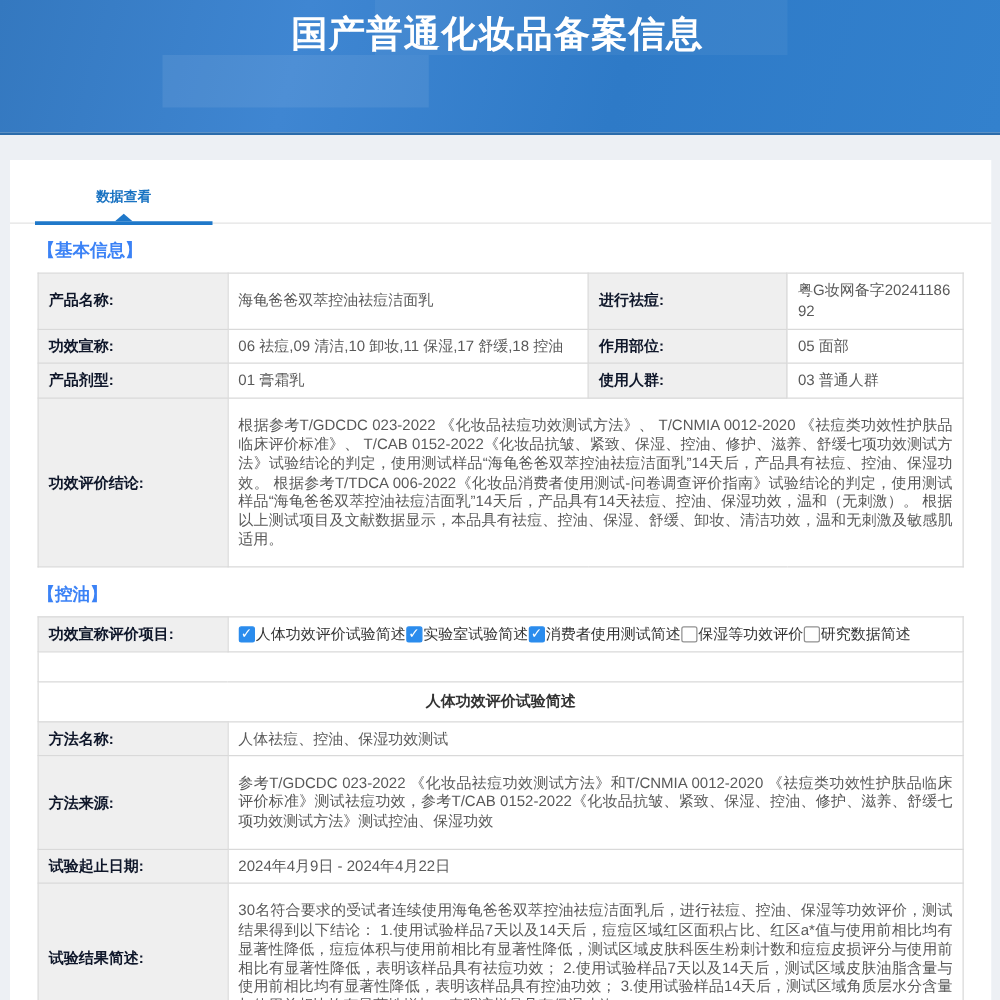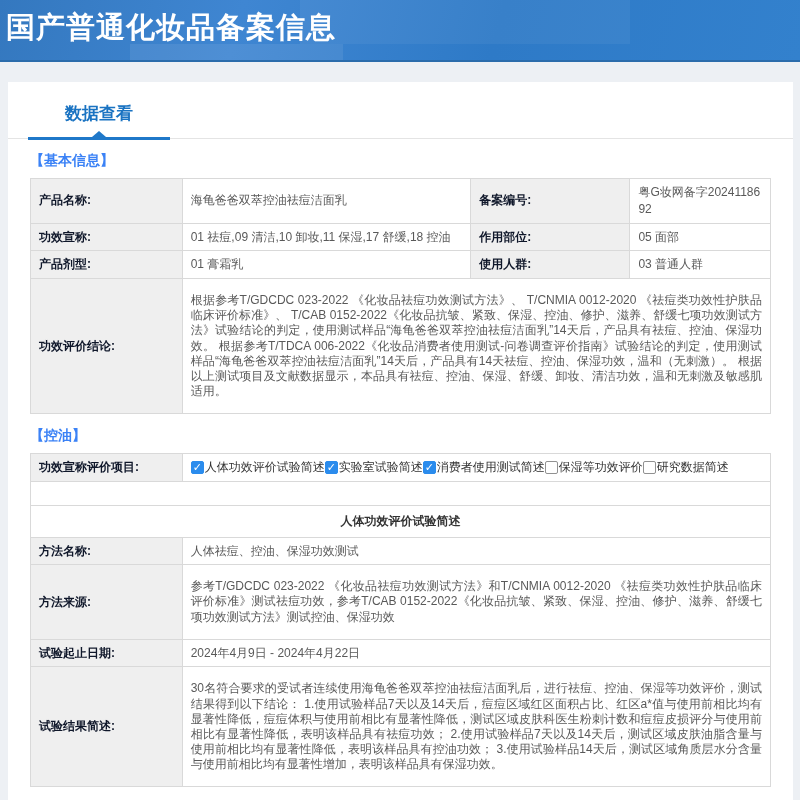--- a/index.html
+++ b/index.html
@@ -1,43 +1,44 @@
 <!DOCTYPE html>
 <html><head>
 <meta charset="utf-8">
 <style>
   * { margin:0; padding:0; box-sizing:border-box; }
   html,body { width:800px; height:800px; overflow:hidden; }
   body { background:#edf0f4; font-family:"Liberation Sans","DejaVu Sans",sans-serif; }
 
   
   .banner {
-    position:relative; height:62px;
+    position:relative; height:108px;
     background:linear-gradient(105deg,#3478bf 0%,#3f86d2 30%,#2e7ac7 62%,#3381cd 100%);
     border-bottom:2px solid #2b6cab;
     overflow:hidden;
+    text-align:center;
   }
   .banner .patch1 { position:absolute; left:130px; top:44px; width:213px; height:42px; background:rgba(255,255,255,.08); }
   .banner .patch2 { position:absolute; left:300px; top:0; width:330px; height:44px; background:rgba(255,255,255,.05); }
   .banner h1 {
     position:relative; z-index:2; color:#fff; font-size:29px; font-weight:bold;
     padding:8px 10px 0 6px; letter-spacing:1px;
   }
 
   
   .card {
     background:#fff; margin:20px 7px 0 8px; min-height:686px;
     padding-bottom:20px;
   }
 
   
   .tabbar { position:relative; padding:20px 0 0 20px; border-bottom:1px solid #e4e4e4; }
   .tab {
     position:relative; display:inline-block; width:142px; text-align:center;
-    color:#1a73c2; font-size:17px; font-weight:bold; padding-bottom:13px; cursor:pointer;
+    color:#1a73c2; font-size:11px; font-weight:bold; padding-bottom:13px; cursor:pointer;
   }
   .tab::after { 
     content:""; position:absolute; left:0; right:0; bottom:-2px; height:3px; background:#1f78c9;
   }
   .tab .caret {
     position:absolute; left:50%; bottom:1px; margin-left:-7px;
     width:0; height:0; border-left:7px solid transparent; border-right:7px solid transparent;
     border-bottom:6px solid #1f78c9;
   }
 
@@ -97,26 +98,26 @@
     <colgroup>
         <col class="c1">
         <col class="c2">
         <col class="c3">
         <col class="c4">
       </colgroup>
     <tbody>
       <tr>
         <td class="lbl">产品名称:</td>
         <td>海龟爸爸双萃控油祛痘洁面乳</td>
-        <td class="lbl">备案编号:</td>
+        <td class="lbl">进行祛痘:</td>
         <td>粤G妆网备字2024118692</td>
       </tr>
       <tr>
         <td class="lbl">功效宣称:</td>
-        <td>01 祛痘,09 清洁,10 卸妆,11 保湿,17 舒缓,18 控油</td>
+        <td>06 祛痘,09 清洁,10 卸妆,11 保湿,17 舒缓,18 控油</td>
         <td class="lbl">作用部位:</td>
         <td>05 面部</td>
       </tr>
       <tr>
         <td class="lbl">产品剂型:</td>
         <td>01 膏霜乳</td>
         <td class="lbl">使用人群:</td>
         <td>03 普通人群</td>
       </tr>
       <tr>

